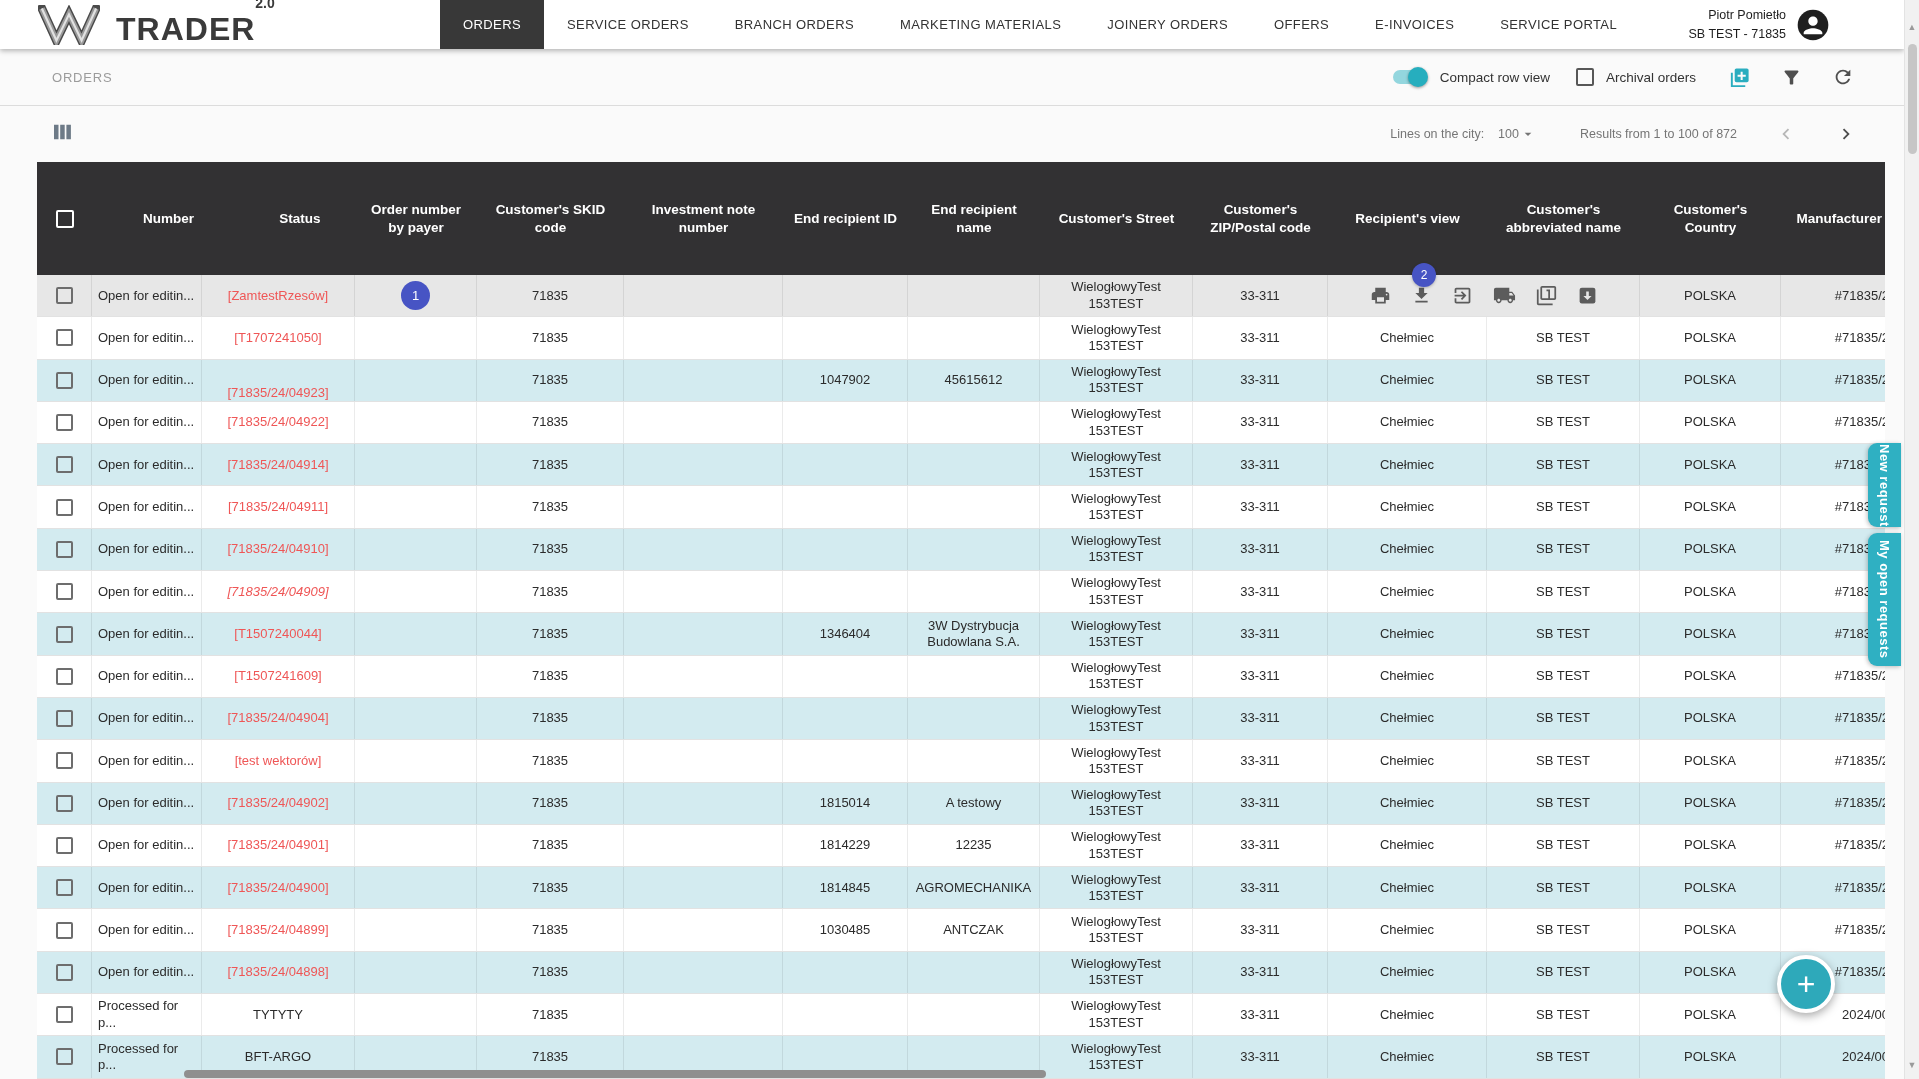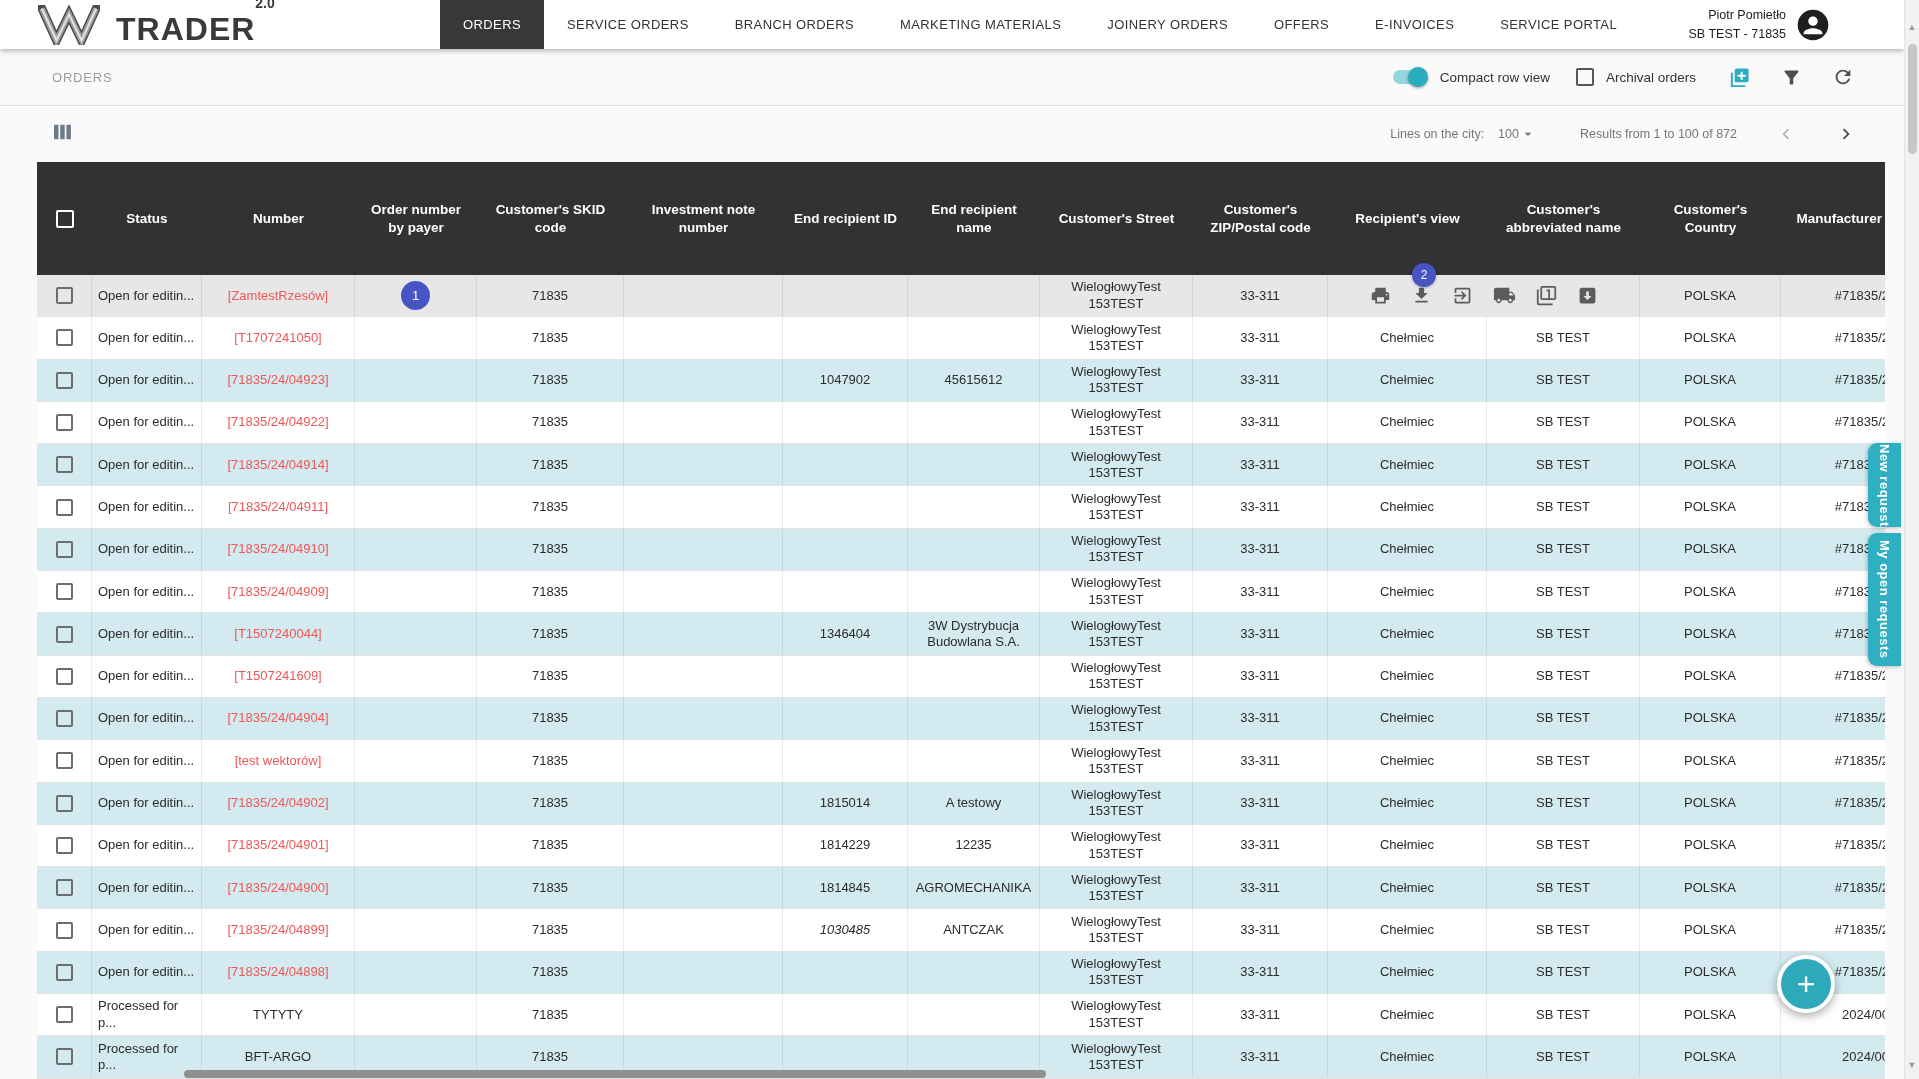--- a/index.html
+++ b/index.html
@@ -188,22 +188,22 @@
         </svg>
     </span>
   </div>
 </div>
 
 <div class="table-wrap">
   <div class="thead">
       <div class="th" style="width: 55px;">
         <div class="checkbox"></div>
       </div>
+      <div class="th" style="width: 153px;">Number</div>
       <div class="th" style="width: 110px;">Status</div>
-      <div class="th" style="width: 153px;">Number</div>
       <div class="th" style="width: 122px;">Order number by payer</div>
       <div class="th" style="width: 147px;">Customer's SKID code</div>
       <div class="th" style="width: 159px;">Investment note number</div>
       <div class="th" style="width: 125px;">End recipient ID</div>
       <div class="th" style="width: 132px;">End recipient name</div>
       <div class="th" style="width: 153px;">Customer's Street</div>
       <div class="th" style="width: 135px;">Customer's ZIP/Postal code</div>
       <div class="th" style="width: 159px;">Recipient's view</div>
       <div class="th" style="width: 153px;">Customer's abbreviated name</div>
       <div class="th" style="width: 141px;">Customer's Country</div>
@@ -282,21 +282,21 @@
         <div class="td" style="width: 159px;">Chełmiec</div>
         <div class="td" style="width: 153px;">SB TEST</div>
         <div class="td" style="width: 141px;">POLSKA</div>
         <div class="td" style="width: 170px;">#71835/24</div>
       </div>
       <div class="tr cyan">
         <div class="td cb" style="width: 55px;">
           <div class="checkbox"></div>
         </div>
         <div class="td status" style="width: 110px;">Open for editin...</div>
-        <div class="td" style="width: 153px;">
+        <div class="td" style="width: 153px; align-items: flex-end;">
           <span class="num red">[71835/24/04923]</span>
         </div>
         <div class="td" style="width: 122px;"></div>
         <div class="td" style="width: 147px;">71835</div>
         <div class="td" style="width: 159px;"></div>
         <div class="td" style="width: 125px;">1047902</div>
         <div class="td" style="width: 132px;">45615612</div>
         <div class="td" style="width: 153px;">WielogłowyTest 153TEST</div>
         <div class="td" style="width: 135px;">33-311</div>
         <div class="td" style="width: 159px;">Chełmiec</div>
@@ -382,21 +382,21 @@
         <div class="td" style="width: 159px;">Chełmiec</div>
         <div class="td" style="width: 153px;">SB TEST</div>
         <div class="td" style="width: 141px;">POLSKA</div>
         <div class="td" style="width: 170px;">#71835/24</div>
       </div>
       <div class="tr">
         <div class="td cb" style="width: 55px;">
           <div class="checkbox"></div>
         </div>
         <div class="td status" style="width: 110px;">Open for editin...</div>
-        <div class="td" style="width: 153px;">
+        <div class="td" style="width: 153px; font-style: italic;">
           <span class="num red">[71835/24/04909]</span>
         </div>
         <div class="td" style="width: 122px;"></div>
         <div class="td" style="width: 147px;">71835</div>
         <div class="td" style="width: 159px;"></div>
         <div class="td" style="width: 125px;"></div>
         <div class="td" style="width: 132px;"></div>
         <div class="td" style="width: 153px;">WielogłowyTest 153TEST</div>
         <div class="td" style="width: 135px;">33-311</div>
         <div class="td" style="width: 159px;">Chełmiec</div>
@@ -548,21 +548,21 @@
         <div class="td cb" style="width: 55px;">
           <div class="checkbox"></div>
         </div>
         <div class="td status" style="width: 110px;">Open for editin...</div>
         <div class="td" style="width: 153px;">
           <span class="num red">[71835/24/04899]</span>
         </div>
         <div class="td" style="width: 122px;"></div>
         <div class="td" style="width: 147px;">71835</div>
         <div class="td" style="width: 159px;"></div>
-        <div class="td" style="width: 125px; font-style: italic;">1030485</div>
+        <div class="td" style="width: 125px;">1030485</div>
         <div class="td" style="width: 132px;">ANTCZAK</div>
         <div class="td" style="width: 153px;">WielogłowyTest 153TEST</div>
         <div class="td" style="width: 135px;">33-311</div>
         <div class="td" style="width: 159px;">Chełmiec</div>
         <div class="td" style="width: 153px;">SB TEST</div>
         <div class="td" style="width: 141px;">POLSKA</div>
         <div class="td" style="width: 170px;">#71835/24</div>
       </div>
       <div class="tr cyan">
         <div class="td cb" style="width: 55px;">

